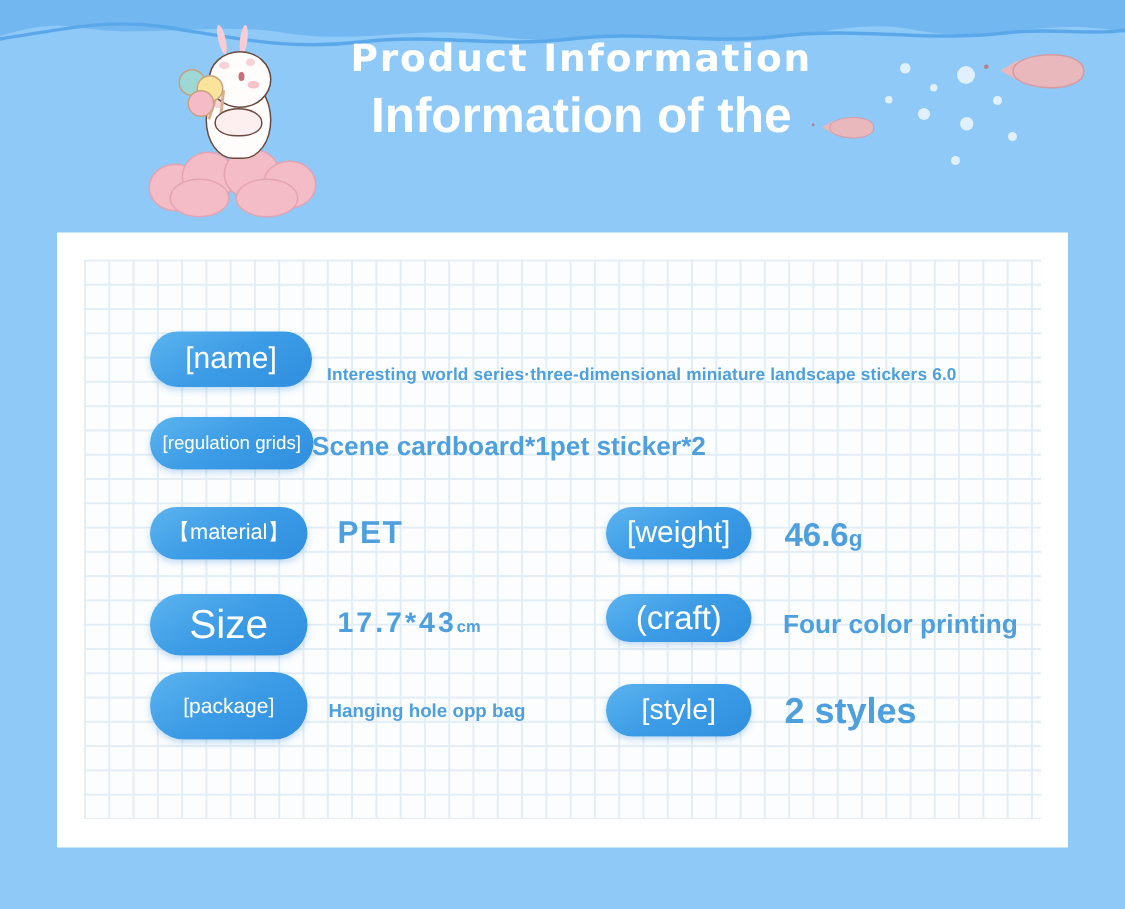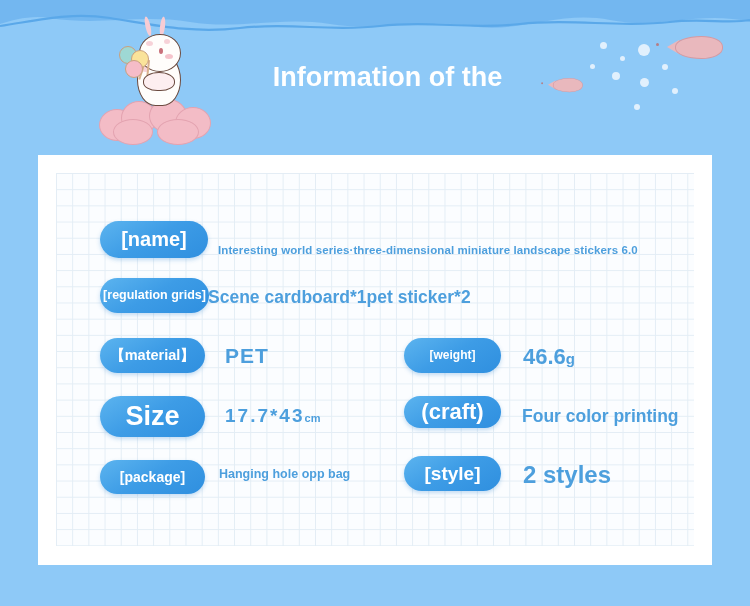--- a/index.html
+++ b/index.html
@@ -44,56 +44,56 @@
   .flower{position:absolute;width:16px;height:16px;border-radius:50%;
           border:1.5px solid #c9a07e;}
   .stem{position:absolute;width:2px;background:#d9b08c;}
   #arm{left:46px;top:56px;width:30px;height:17px;background:#fdeef0;
        border:1.5px solid #6b4a3f;border-radius:50% 50% 45% 45%;}
 
   #title{position:absolute;left:185px;top:24px;width:405px;text-align:center;
          color:#ffffff;font-size:25px;font-weight:bold;letter-spacing:1.2px;
          font-family:"DejaVu Sans",sans-serif;}
   #subtitle{position:absolute;left:225px;top:60px;width:325px;text-align:center;
-            color:#ffffff;font-size:27px;font-weight:bold;line-height:34px;}
+            color:#ffffff;font-size:33px;font-weight:bold;line-height:34px;}
 
   
   #card{position:absolute;left:38px;top:155px;width:674px;height:410px;
         background:#ffffff;}
   #grid{position:absolute;left:18px;top:18px;width:638px;height:373px;
         background-color:#fbfdff;
         background-image:
           linear-gradient(to right,#e3edf5 1px,transparent 1px),
           linear-gradient(to bottom,#e3edf5 1px,transparent 1px);
         background-size:16.2px 16.2px;}
   .pill{position:absolute;display:flex;align-items:center;justify-content:center;
-        text-align:center;color:#fff;font-weight:bold;border-radius:999px;
+        text-align:center;color:#fff;font-weight:normal;border-radius:999px;
         background:linear-gradient(150deg,#5cb4ef 0%,#3d9ce6 48%,#2f8fdf 100%);
         box-shadow:0 2px 4px rgba(60,140,210,.30);line-height:1.02;}
   .val{position:absolute;color:#4d9fdd;font-weight:bold;white-space:nowrap;}
 
   #p-name{left:100px;top:221px;width:108px;height:37px;font-size:20px;}
   #v-name{left:218px;top:244px;font-size:11.5px;letter-spacing:.1px;}
 
   #p-reg{left:100px;top:278px;width:105px;height:35px;font-size:12.5px;padding:0 2px;}
   #v-reg{left:208px;top:287px;font-size:17.5px;}
 
   #p-mat{left:100px;top:338px;width:105px;height:35px;font-size:14.5px;}
   #v-mat{left:225px;top:344px;font-size:21px;letter-spacing:1px;}
-  #p-wei{left:404px;top:338px;width:97px;height:35px;font-size:12px;}
+  #p-wei{left:404px;top:338px;width:97px;height:35px;font-size:20px;}
   #v-wei{left:523px;top:344px;font-size:22px;}
   #v-wei .u{font-size:15px;}
 
   #p-size{left:100px;top:396px;width:105px;height:41px;font-size:27px;}
   #v-size{left:225px;top:405px;font-size:19px;letter-spacing:2px;}
   #v-size .u{font-size:11px;letter-spacing:0;}
   #p-craft{left:404px;top:396px;width:97px;height:32px;font-size:22px;}
   #v-craft{left:522px;top:406px;font-size:17.5px;}
 
-  #p-pack{left:100px;top:460px;width:105px;height:34px;font-size:14px;}
+  #p-pack{left:100px;top:448px;width:105px;height:45px;font-size:14px;}
   #v-pack{left:219px;top:467px;font-size:12.5px;}
   #p-style{left:404px;top:456px;width:97px;height:35px;font-size:19px;}
   #v-style{left:523px;top:461px;font-size:24px;}
 </style>
 </head>
 <body>
 
 <div id="banner">
 
   <svg class="wave" viewBox="0 0 750 46" preserveAspectRatio="none">
@@ -152,20 +152,21 @@
                   background:#c8707a;border-radius:50%;"></div>
     </div>
     <div class="stem" style="left:44px;top:46px;height:18px;transform:rotate(18deg);"></div>
     <div class="stem" style="left:50px;top:44px;height:20px;transform:rotate(6deg);"></div>
     <div class="flower" style="left:22px;top:30px;background:#9ed8d4;"></div>
     <div class="flower" style="left:34px;top:34px;background:#fae39a;"></div>
     <div class="flower" style="left:28px;top:44px;background:#f5bcc8;"></div>
     <div class="bn" id="arm"></div>
   </div>
 
+  <div id="title">Product Information</div>
   <div id="subtitle">
     <div>Information of the</div>
   </div>
 </div>
 
 <div id="card">
   <div id="grid"></div>
 </div>
 
 <div class="pill" id="p-name">[name]</div>

